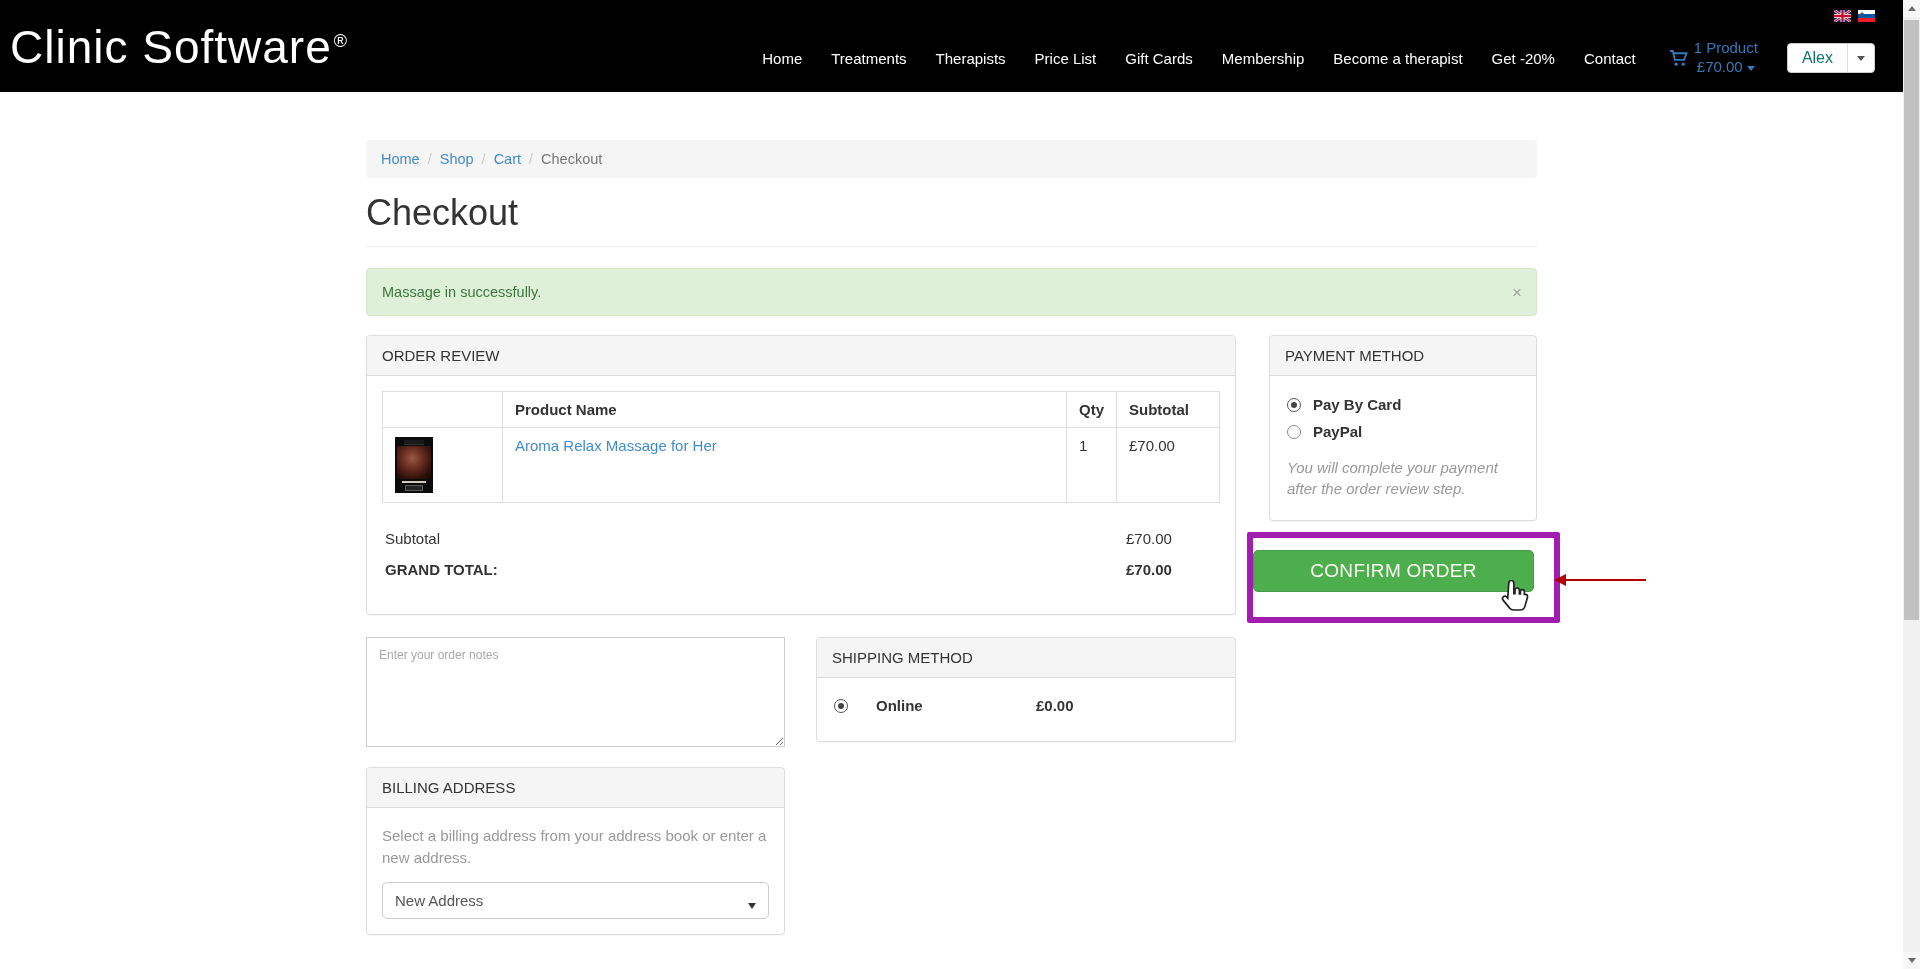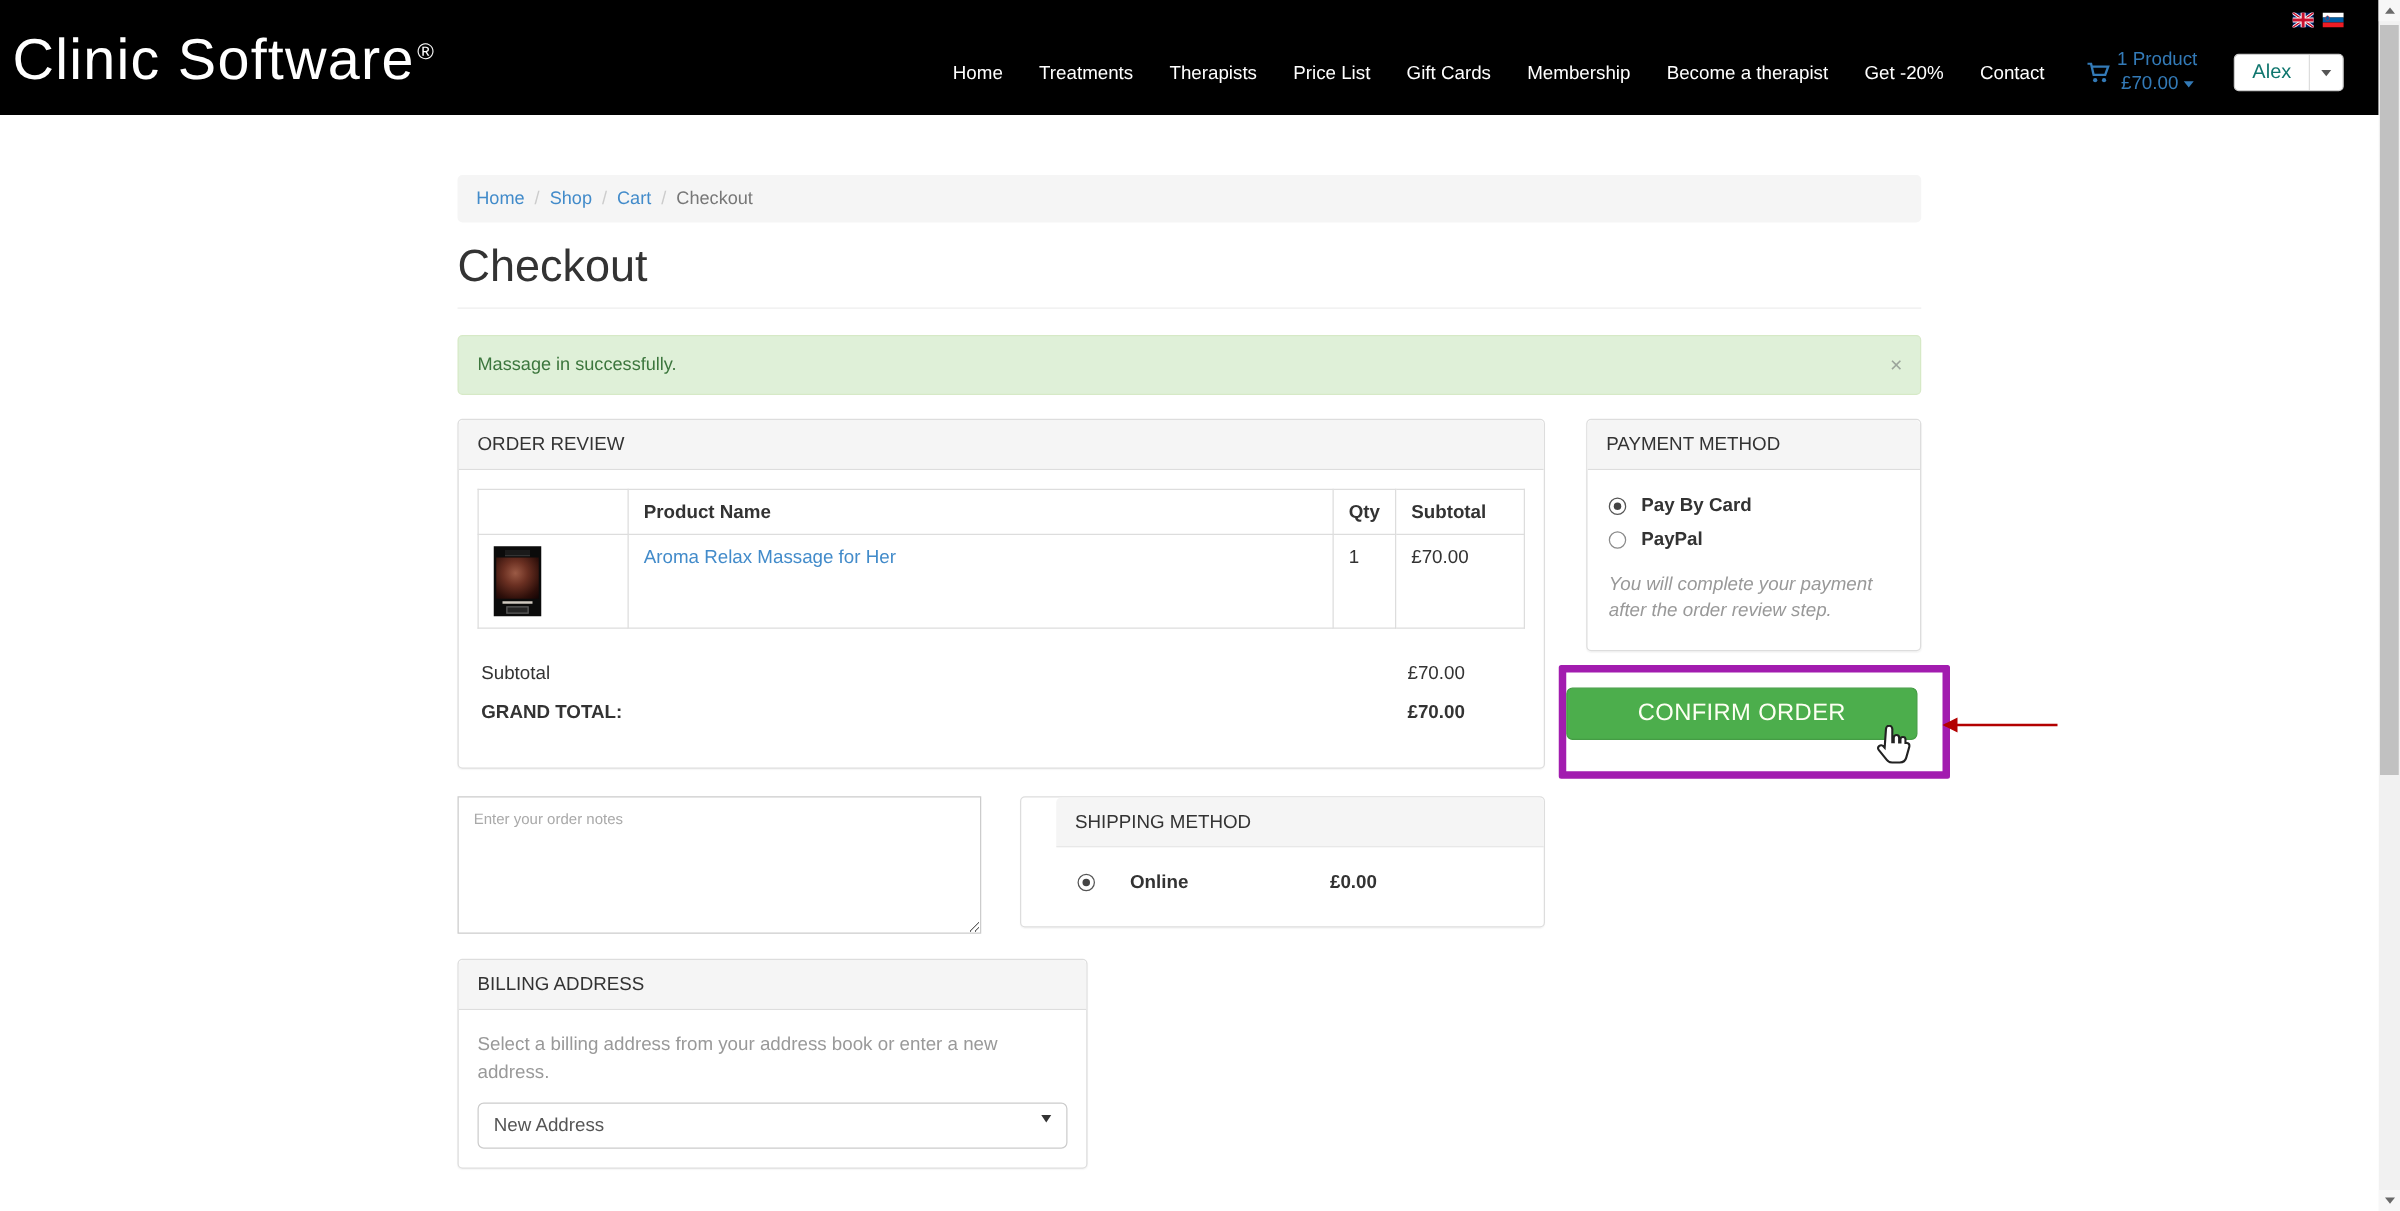--- a/index.html
+++ b/index.html
@@ -117,32 +117,32 @@
   }
   .cursor-hand { position:absolute; right:24px; top:42px; width:34px; height:40px; z-index:3; }
 
   
   .row-2 { margin-top:22px; display:flex; gap:31px; align-items:flex-start; }
   .order-notes {
     width:419px; height:110px; border:1px solid #ccc; border-radius:0; padding:10px 12px;
     font-family:inherit; font-size:12px; color:#333; resize:both;
   }
   .order-notes::placeholder { color:#a9a9a9; }
-  .shipping-panel { width:420px;padding-left:28px; }
+  .shipping-panel { width:420px; }
   .shipping-row { display:flex; align-items:center; padding:4px 2px 12px; }
   .shipping-label { margin-left:28px; font-weight:600; width:160px; }
   .shipping-price { font-weight:600; }
 
   
   .row-3 { margin-top:20px; }
-  .billing-panel { width:504px; }
+  .billing-panel { width:419px; }
   .billing-instruction { color:#999; line-height:1.45; margin:2px 0 13px; }
   .address-select {
     border:1px solid #ccc; border-radius:5px; padding:9px 12px; color:#555;
-    display:flex; align-items:flex-start; justify-content:space-between; cursor:pointer; background:#fff;
+    display:flex; align-items:flex-end; justify-content:space-between; cursor:pointer; background:#fff;
   }
   .select-caret { width:0; height:0; border-left:4px solid transparent; border-right:4px solid transparent; border-top:6px solid #333; }
 
   
   .scrollbar { position:absolute; top:0; right:0; width:17px; height:969px; background:#f1f1f1; }
   .scroll-btn { position:absolute; left:0; width:17px; height:17px; background:#f7f7f7; display:flex; align-items:center; justify-content:center; }
   .scroll-btn.up { top:0; }
   .scroll-btn.down { bottom:0; }
   .scroll-arrow-up { width:0; height:0; border-left:4px solid transparent; border-right:4px solid transparent; border-bottom:5px solid #6a6a6a; }
   .scroll-arrow-down { width:0; height:0; border-left:4px solid transparent; border-right:4px solid transparent; border-top:5px solid #6a6a6a; }

